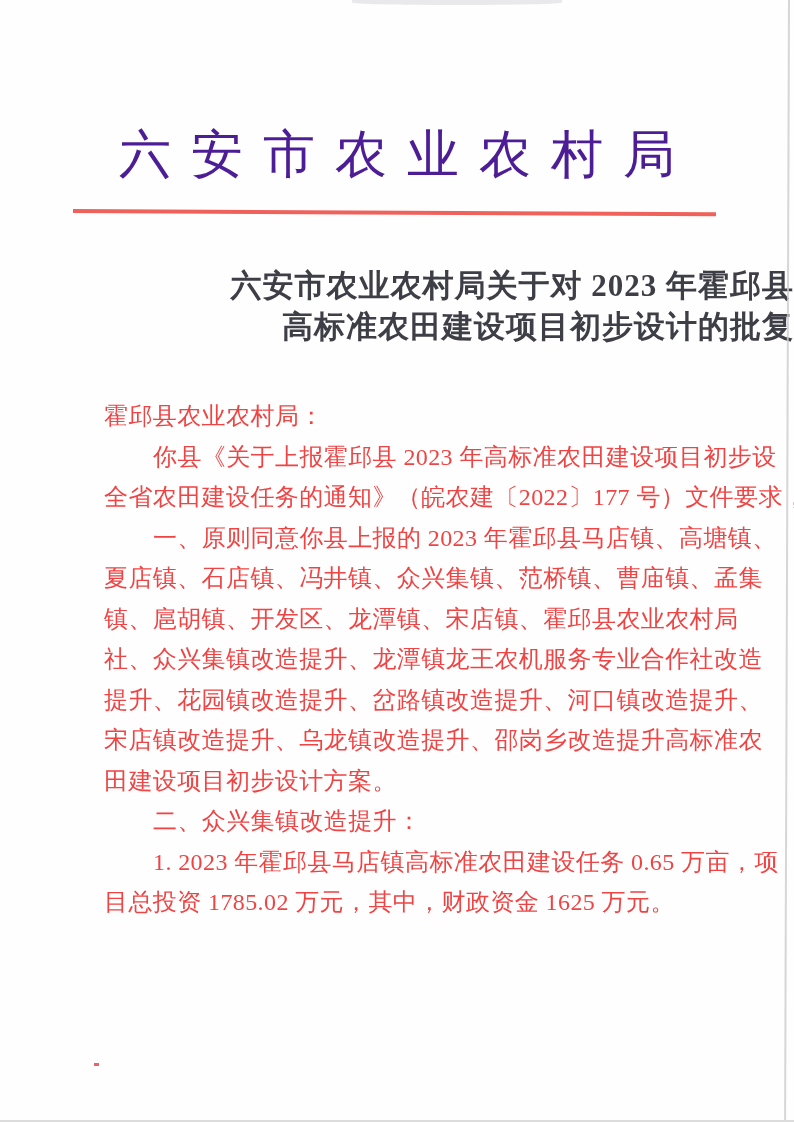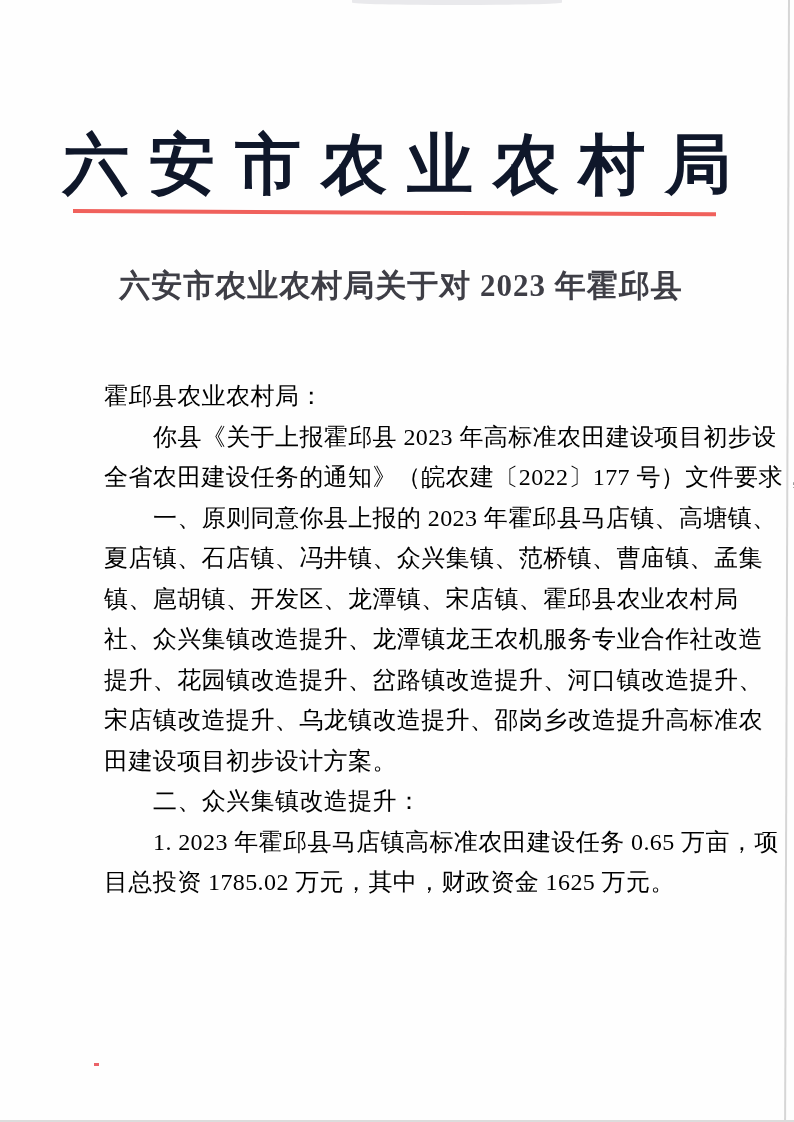--- a/index.html
+++ b/index.html
@@ -12,56 +12,56 @@
   }
   .page {
     position: absolute; inset: 0;
     background: #fefefe;
   }
   
   .letterhead {
     position: absolute;
     top: 120px; left: 0; right: 0;
     text-align: center;
-    font-size: 66px;
-    font-weight: bold;
+    font-size: 52px;
+    font-weight: normal;
     letter-spacing: 20px;
     text-indent: 20px;
     white-space: nowrap;
-    color: #0f172a;
+    color: #4c1d95;
   }
   .red-rule {
     position: absolute;
     top: 209px; left: 73px;
     width: 643px; height: 4px;
     background: #f0615c;
     transform: rotate(0.28deg);
     transform-origin: left center;
   }
   
   .doc-title {
     position: absolute;
     top: 265px; left: 8px; right: 0;
     margin: 0;
-    text-align: center;
+    text-align: right;
     font-size: 31px;
     font-weight: bold;
     color: #3e3e46;
     line-height: 41px;
   }
   .doc-title .t-line { display: block; letter-spacing: 1px; }
   
   .body-text {
     position: absolute;
-    top: 376px; left: 104px;
+    top: 396px; left: 104px;
     width: 612px;
     font-size: 24px;
     line-height: 40.5px;
     letter-spacing: 0.4px;
-    color: #000000;
+    color: #ef4444;
   }
   .line { white-space: nowrap; }
   .line.indent { padding-left: 49px; }
   
   .scan-edge-right {
     position: absolute;
     top: 0; right: 4px;
     width: 2px; height: 1122px;
     background: #cccccc;
     transform: rotate(0.2deg);
@@ -95,20 +95,21 @@
 <div class="page">
 
   <div class="top-smudge"></div>
 
   <div class="letterhead">六安市农业农村局</div>
 
   <div class="red-rule"></div>
 
   <h1 class="doc-title">
     <span class="t-line">六安市农业农村局关于对 2023 年霍邱县</span>
+    <span class="t-line">高标准农田建设项目初步设计的批复</span>
   </h1>
 
   <div class="body-text" id="doc-body">
       <div class="line">霍邱县农业农村局：</div>
       <div class="line indent">你县《关于上报霍邱县 2023 年高标准农田建设项目初步设</div>
       <div class="line">全省农田建设任务的通知》（皖农建〔2022〕177 号）文件要求，</div>
       <div class="line indent">一、原则同意你县上报的 2023 年霍邱县马店镇、高塘镇、</div>
       <div class="line">夏店镇、石店镇、冯井镇、众兴集镇、范桥镇、曹庙镇、孟集</div>
       <div class="line">镇、扈胡镇、开发区、龙潭镇、宋店镇、霍邱县农业农村局</div>
       <div class="line">社、众兴集镇改造提升、龙潭镇龙王农机服务专业合作社改造</div>

